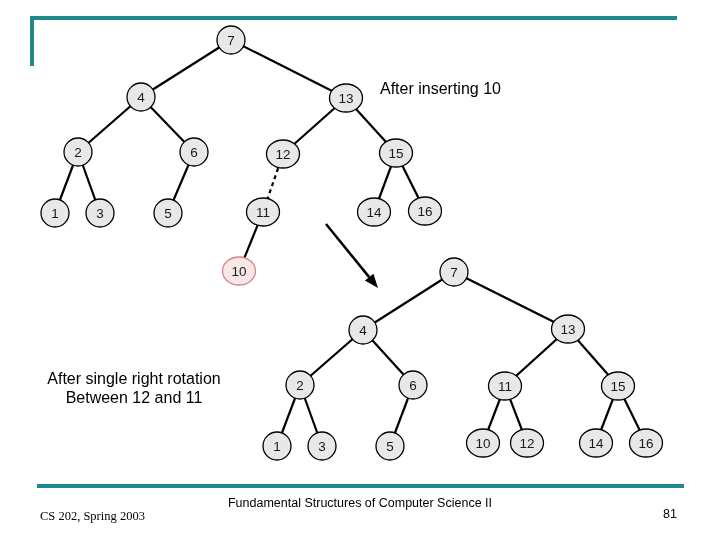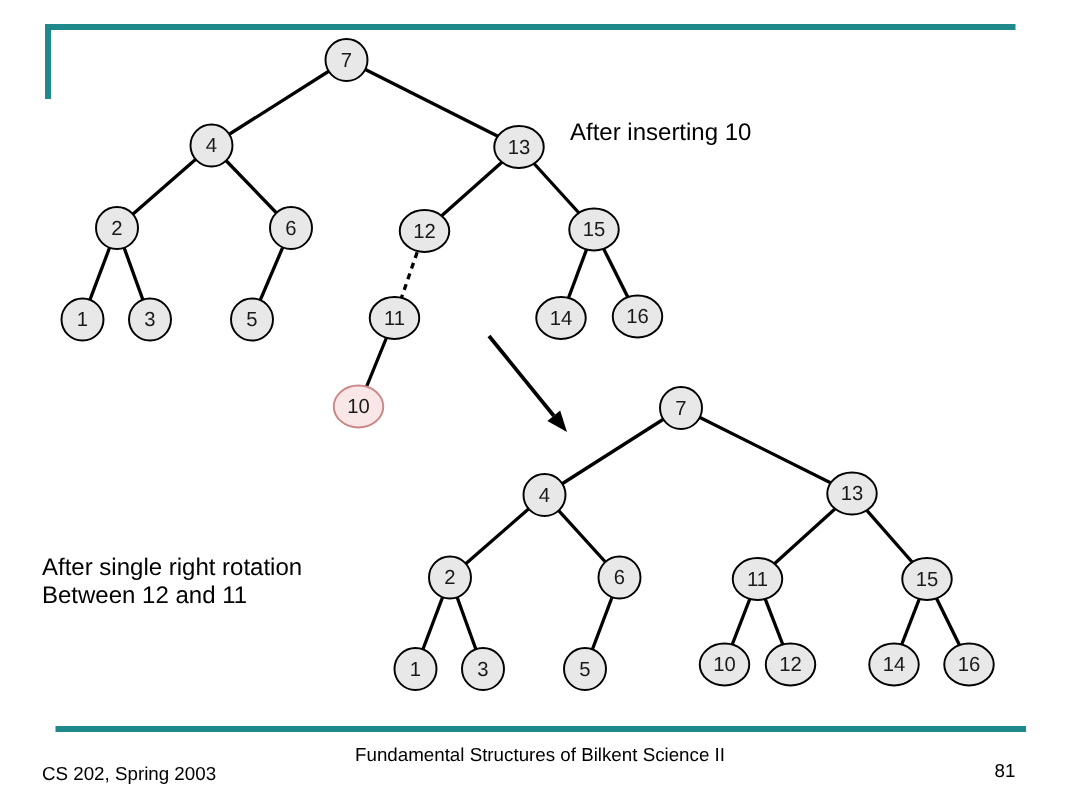--- a/index.html
+++ b/index.html
@@ -7,23 +7,23 @@
     width:720px;height:540px;background:#ffffff;position:relative;overflow:hidden;
     font-family:"Liberation Sans",sans-serif;color:#000;
   }
   .accent{position:absolute;background:#20898c;}
   #top-line{left:30px;top:16px;width:647px;height:4px;}
   #bracket-vert{left:30px;top:16px;width:4px;height:50px;}
   #footer-line{left:37px;top:484px;width:647px;height:3.5px;}
   #diagram-svg{position:absolute;left:0;top:0;}
   .ann{position:absolute;white-space:nowrap;}
   #after-inserting{left:380px;top:80px;font-size:16px;}
-  #rotation-caption{left:28px;top:370px;width:212px;text-align:left;font-size:16px;line-height:18.5px;white-space:normal;}
+  #rotation-caption{left:28px;top:370px;width:212px;text-align:center;font-size:16px;line-height:18.5px;white-space:normal;}
   .footer-text{position:absolute;font-size:12.5px;}
-  #footer-left{left:28px;top:509px;}
+  #footer-left{left:40px;top:509px;font-family:Liberation Serif, serif;}
   #footer-center{left:185px;top:497px;width:350px;text-align:center;line-height:13px;}
   #footer-page{left:663px;top:507px;}
 </style>
 </head>
 <body>
 
 <div id="top-line" class="accent" style="background: rgb(32, 137, 140);"></div>
 <div id="bracket-vert" class="accent" style="background: rgb(32, 137, 140);"></div>
 <div id="footer-line" class="accent" style="background: rgb(32, 137, 140);"></div>
 
@@ -120,15 +120,15 @@
 
 <div id="after-inserting" class="ann">After inserting 10</div>
 
 <div id="rotation-caption" class="ann">
   <div>After single right rotation</div>
   <div>Between 12 and 11</div>
 </div>
 
 <div id="footer-left" class="footer-text">CS 202, Spring 2003</div>
 <div id="footer-center" class="footer-text">
-  <div>Fundamental Structures of Bilkent Science II</div>
+  <div>Fundamental Structures of Computer Science II</div>
 </div>
 <div id="footer-page" class="footer-text">81</div>
 
 </body></html>

